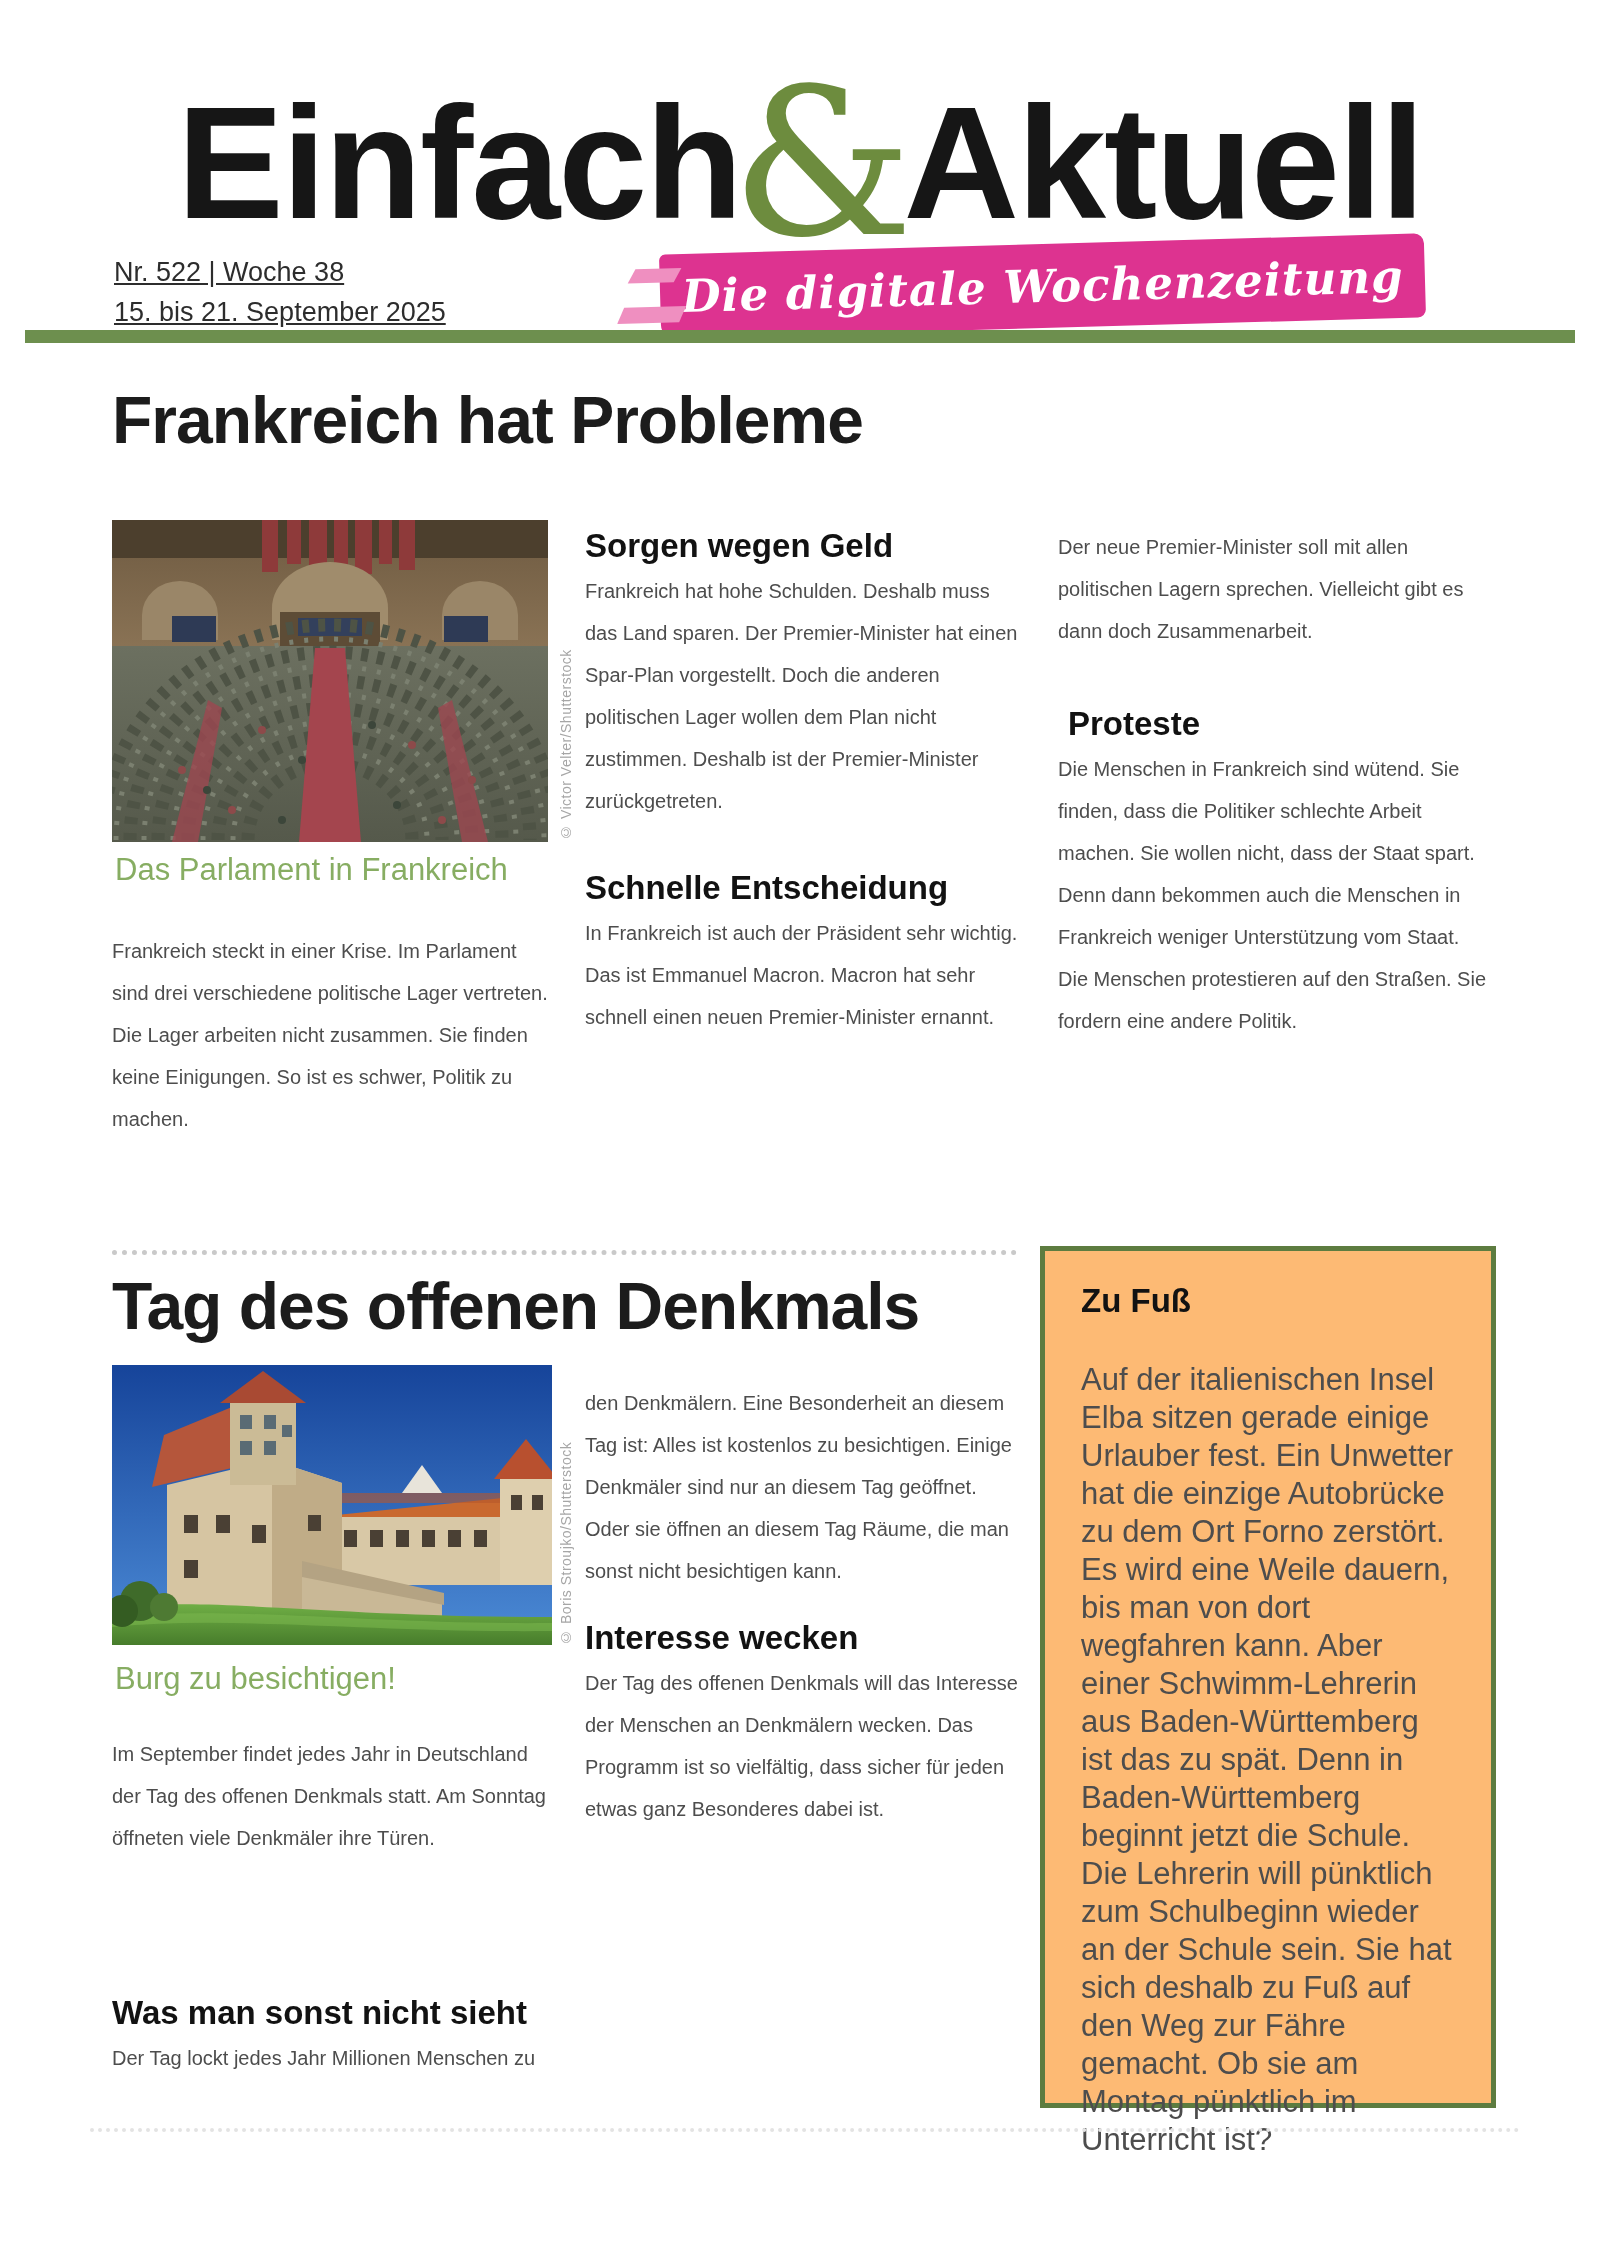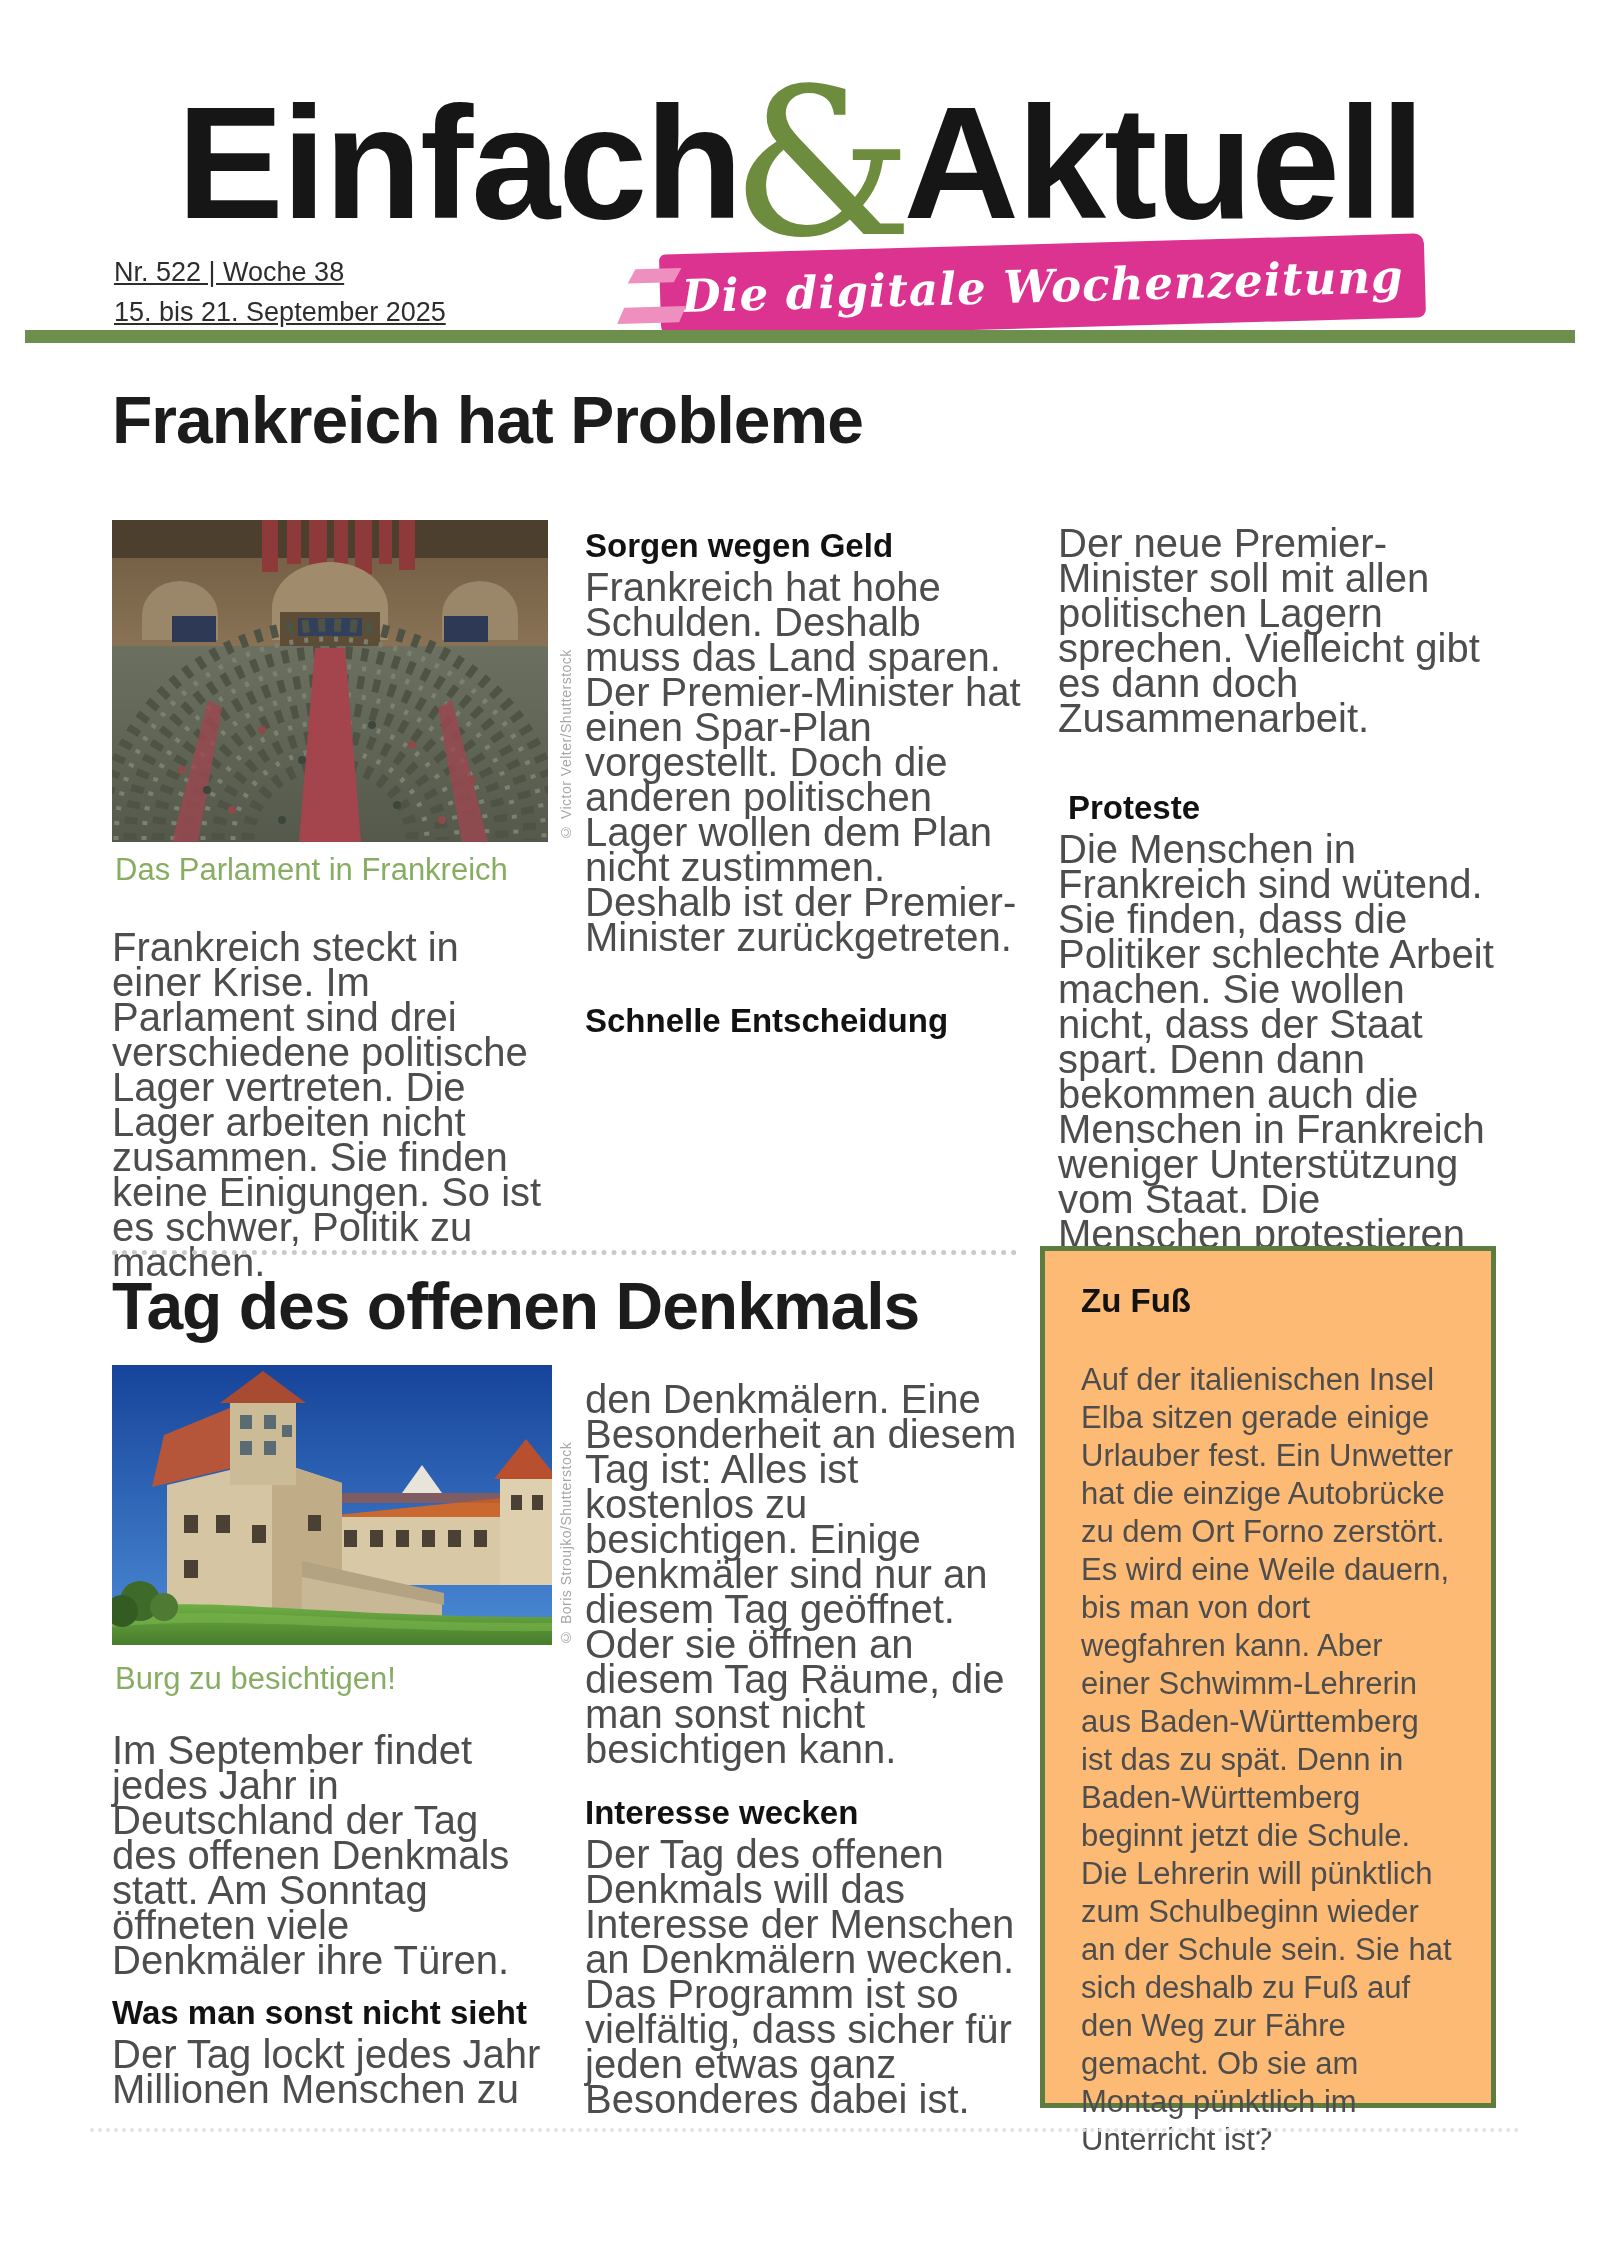--- a/index.html
+++ b/index.html
@@ -23,21 +23,21 @@
   .banner:before{content:"";position:absolute;left:-28px;top:14px;width:46px;height:14px;background:#ef8fc0;transform:skewX(-30deg);}
   .banner:after{content:"";position:absolute;left:-40px;bottom:16px;width:62px;height:16px;background:#ef8fc0;transform:skewX(-25deg);}
   .banner .banner-text{
     font-family:"DejaVu Serif", serif;font-style:italic;font-weight:700;
     font-size:45px;color:#ffffff;letter-spacing:1px;
   }
   .rule-green{position:absolute;left:25px;top:330px;width:1550px;height:13px;background:#6d8f4e;}
   
   .headline{position:absolute;font-size:66px;font-weight:700;color:#1c1c1c;letter-spacing:-1px;white-space:nowrap;}
   .col{position:absolute;width:436px;}
-  .body-text{font-size:40px;line-height:35px;color:#4d4d4d;margin:0;}
+  .body-text{font-size:20px;line-height:42px;color:#4d4d4d;margin:0;}
   .sec-head{font-size:33px;line-height:40px;font-weight:700;color:#121212;margin:0;}
   .caption{font-size:31px;color:#87ad62;margin:0;}
   .photo{position:absolute;left:0;top:0;}
   .photo svg{display:block;}
   .credit{
     position:absolute;font-size:14px;color:#a6a6a6;
     writing-mode:vertical-rl;transform:rotate(180deg);letter-spacing:.5px;
   }
   .dotted-sep{position:absolute;border-top:5px dotted #c9c9c9;height:0;}
   .dotted-sep.faint{border-top:4px dotted #e3e3e3;}
@@ -141,20 +141,21 @@
   </div>
   <p class="caption" style="position:absolute;left:3px;top:332px;">Das Parlament in Frankreich</p>
   <p class="body-text" style="position:absolute;left:0;top:410px;width:436px;">Frankreich steckt in einer Krise. Im Parlament sind drei verschiedene politische Lager vertreten. Die Lager arbeiten nicht zusammen. Sie finden keine Einigungen. So ist es schwer, Politik zu machen.</p>
 </div>
 <div class="credit" style="left:558px;top:540px;height:300px;">© Victor Velter/Shutterstock</div>
 
 <div class="col" style="left:585px;top:526px;">
   <h3 class="sec-head">Sorgen wegen Geld</h3>
   <p class="body-text" style="margin:4px 0 0 0;">Frankreich hat hohe Schulden. Deshalb muss das Land sparen. Der Premier-Minister hat einen Spar-Plan vorgestellt. Doch die anderen politischen Lager wollen dem Plan nicht zustimmen. Deshalb ist der Premier-Minister zurückgetreten.</p>
   <h3 class="sec-head" style="margin-top:46px;">Schnelle Entscheidung</h3>
+  <p class="body-text" style="margin:4px 0 0 0;">In Frankreich ist auch der Präsident sehr wichtig. Das ist Emmanuel Macron. Macron hat sehr schnell einen neuen Premier-Minister ernannt.</p>
 </div>
 
 <div class="col" style="left:1058px;top:526px;">
   <p class="body-text" style="margin:0;">Der neue Premier-Minister soll mit allen politischen Lagern sprechen. Vielleicht gibt es dann doch Zusammenarbeit.</p>
   <h3 class="sec-head" style="margin-top:52px;margin-left:10px;">Proteste</h3>
   <p class="body-text" style="margin:4px 0 0 0;">Die Menschen in Frankreich sind wütend. Sie finden, dass die Politiker schlechte Arbeit machen. Sie wollen nicht, dass der Staat spart. Denn dann bekommen auch die Menschen in Frankreich weniger Unterstützung vom Staat. Die Menschen protestieren auf den Straßen. Sie fordern eine andere Politik.</p>
 </div>
 
 <div class="dotted-sep" style="left:112px;top:1250px;width:905px;"></div>
 

